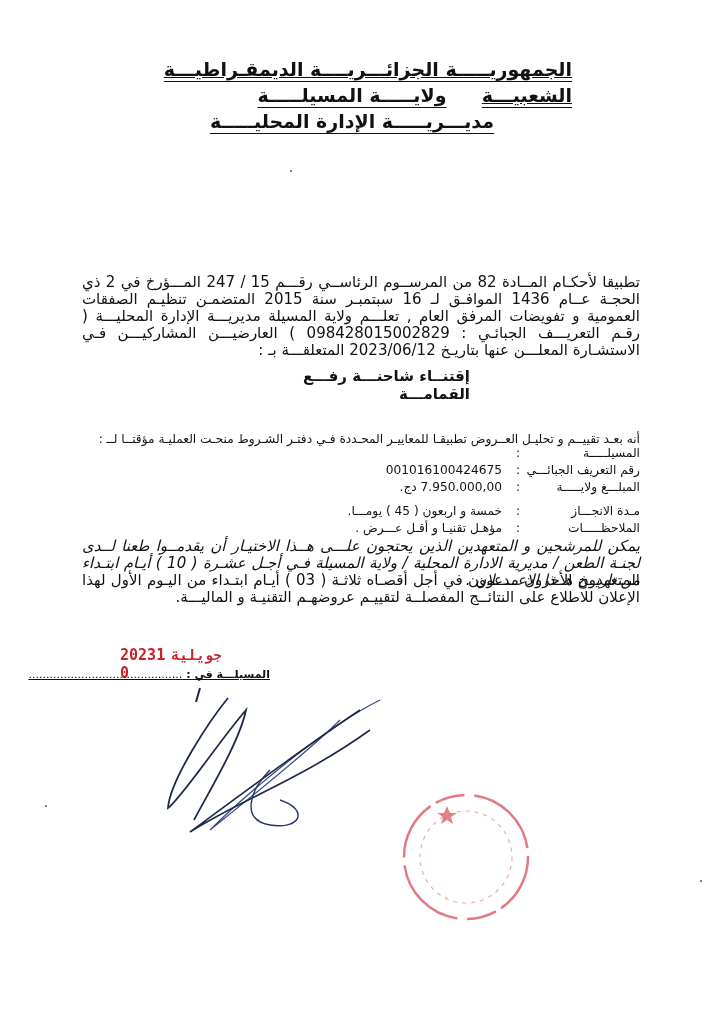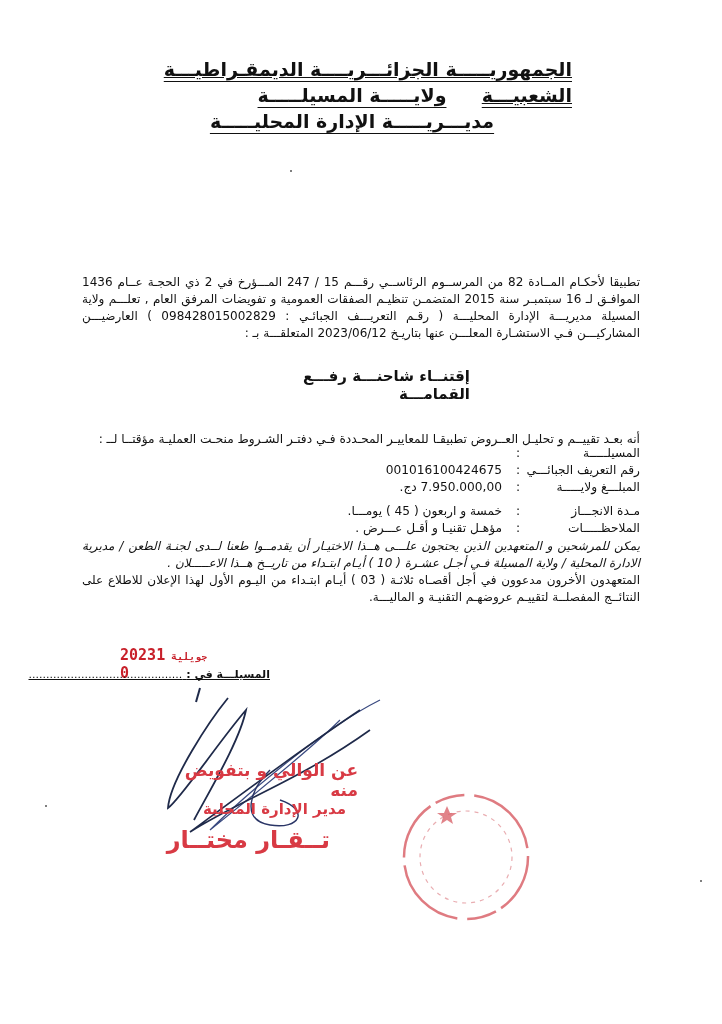--- a/index.html
+++ b/index.html
@@ -8,41 +8,41 @@
   .page { position: absolute; inset: 0; direction: rtl; }
   .hdr { position: absolute; right: 150px; width: 440px; text-align: center;
          font-weight: bold; font-size: 19px; line-height: 26px; }
   .hdr span { text-decoration: underline; text-underline-offset: 5px; }
   .hdr1 { top: 56px; right: 150px; width: 420px; text-align: right; text-decoration: underline; }
   .hdr2 { top: 82px; }
   .hdr3 { top: 108px; }
   .title { position: absolute; top: 196px; left: 240px; width: 280px; text-align: center;
            font-size: 25px; font-weight: bold; }
   .title span { text-decoration: underline; text-underline-offset: 7px; }
-  .para { position: absolute; right: 82px; width: 558px; font-size: 12px; line-height: 17px;
+  .para { position: absolute; right: 82px; width: 558px; font-size: 15px; line-height: 17px;
           text-align: justify; }
   .p1 { top: 274px; }
   .subtitle { position: absolute; top: 367px; left: 250px; width: 220px; text-align: right;
               font-weight: bold; font-size: 15px; }
   .intro { position: absolute; top: 432px; right: 82px; width: 560px; font-size: 12.2px; }
   .info { position: absolute; top: 445px; right: 82px; width: 560px; font-size: 12.2px; }
   .info-row { display: flex; height: 17px; line-height: 17px; }
   .info-row:nth-child(4) { margin-top: 7px; }
   .info-label { width: 120px; }
   .info-colon { width: 18px; }
   .info-val { flex: 1; }
   .info-val.bold-part b { font-weight: bold; }
   .p2 { top: 538px; font-style: italic; }
   .p3 { top: 572px; }
   .date-line { position: absolute; top: 668px; left: 120px; width: 150px; font-size: 11px;
                font-weight: bold; white-space: nowrap; text-decoration: underline; }
   .date-line .dots { letter-spacing: 1px; font-weight: normal; }
   .date-stamp { position: absolute; top: 646px; left: 120px; width: 110px; direction: ltr;
                 color: #c8202a; font-family: "DejaVu Sans Mono", monospace; font-size: 15px; font-weight: bold; }
-  .date-stamp .month { font-size: 10px; margin: 12px 6px; }
+  .date-stamp .month { font-size: 14px; margin: 12px 6px; }
   .sig-stamp { position: absolute; left: 158px; top: 760px; width: 200px; color: #d83a44;
                font-weight: bold; text-align: right; }
   .sig-stamp .l1 { font-size: 17px; }
   .sig-stamp .l2 { font-size: 15px; margin-right: 12px; }
   .sig-stamp .l3 { font-size: 24px; margin-top: 8px; margin-right: 28px; letter-spacing: 3px; }
   .round-stamp { position: absolute; left: 397px; top: 788px; width: 138px; height: 138px; }
   .signature { position: absolute; left: 150px; top: 680px; width: 240px; height: 160px; }
   .speck { position: absolute; width: 2px; height: 2px; background: #555; border-radius: 1px; }
 </style>
 </head>
@@ -102,25 +102,20 @@
   </div>
 
   <svg class="signature" viewBox="0 0 240 160">
     <path d="M78 18 C 60 40, 20 100, 18 128 C 30 120, 70 60, 96 30 C 90 60, 60 110, 44 140" fill="none" stroke="#1f2a4a" stroke-width="1.8"></path>
     <path d="M230 20 C 170 50, 90 120, 60 150 C 110 110, 170 60, 190 40" fill="none" stroke="#3a4a80" stroke-width="1.2"></path>
     <path d="M210 30 C 150 70, 70 130, 40 152 C 90 120, 150 100, 220 50" fill="none" stroke="#1f2a4a" stroke-width="1.6"></path>
     <path d="M120 90 C 100 110, 90 140, 120 145 C 150 150, 160 130, 130 120" fill="none" stroke="#2a3566" stroke-width="1.4"></path>
     <path d="M50 8 L 46 22" fill="none" stroke="#1f2a4a" stroke-width="2"></path>
   </svg>
 
-  <div class="sig-stamp">
-    <div class="l1">عن الوالي و بتفويض منه</div>
-    <div class="l2">مدير الإدارة المحلية</div>
-    <div class="l3">تــقـار مختــار</div>
-  </div>
 
   <svg class="round-stamp" viewBox="0 0 138 138">
     <circle cx="69" cy="69" r="62" fill="none" stroke="#d9646b" stroke-width="2.5" stroke-dasharray="60 6 30 10 80 8" opacity="0.85"></circle>
     <circle cx="69" cy="69" r="46" fill="none" stroke="#e08a90" stroke-width="1.2" stroke-dasharray="4 5" opacity="0.7"></circle>
     <path d="M50 18 l3 7 7 0 -6 4 2 7 -6 -4 -6 4 2 -7 -6 -4 7 0z" fill="#d9646b" opacity="0.8"></path>
   </svg>
 
   <div class="speck" style="top:805px; left:45px;"></div>
   <div class="speck" style="top:880px; left:700px;"></div>
 </div>

